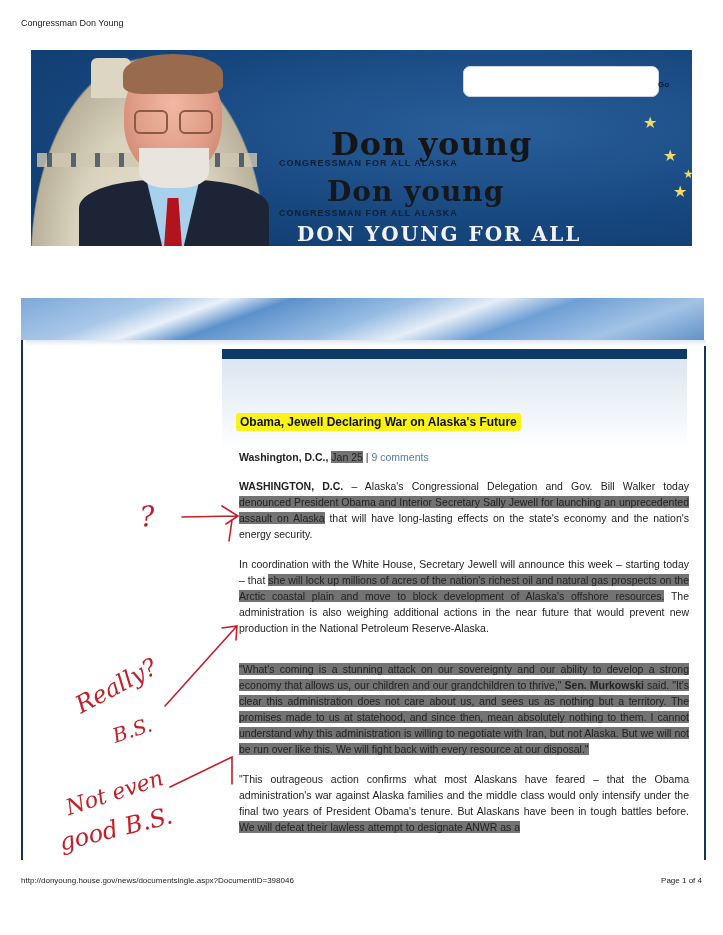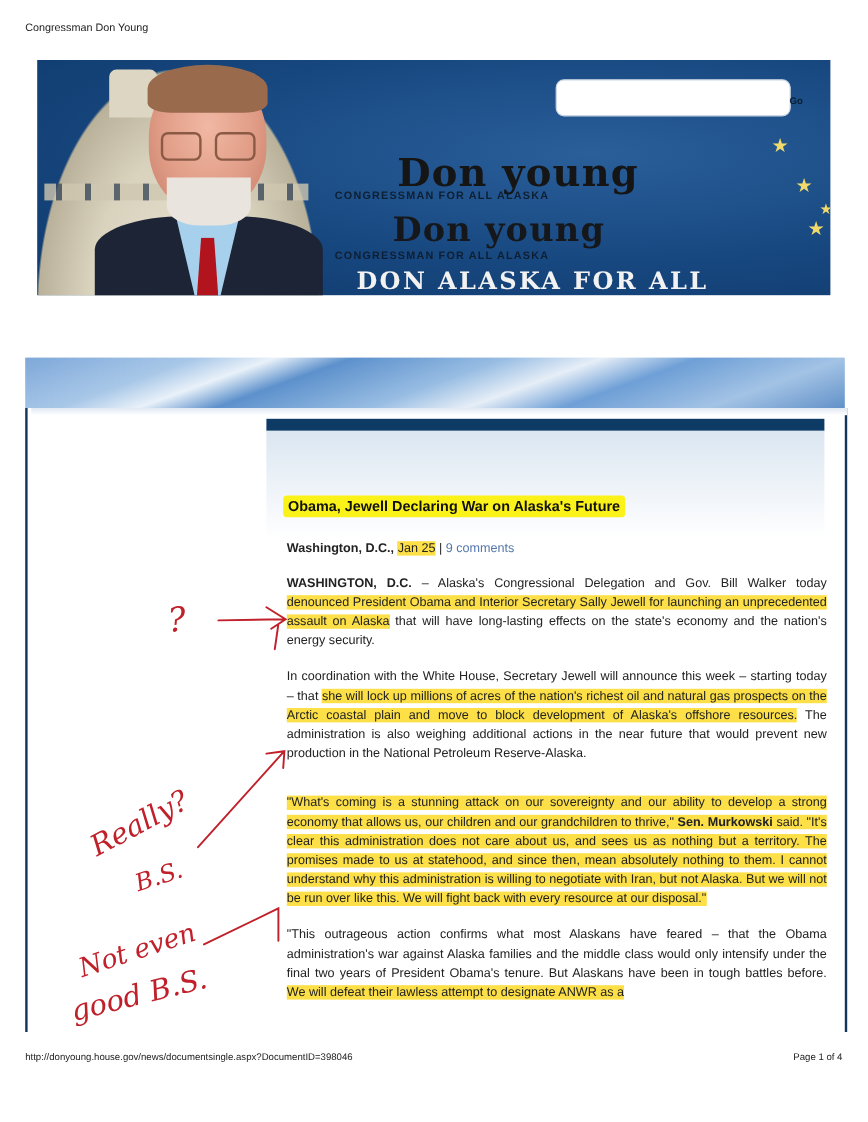--- a/index.html
+++ b/index.html
@@ -52,21 +52,21 @@
     border-left:2px solid #14345a; border-right:2px solid #14345a; }
   .panel-inner-shadow { position:absolute; left:3px; top:0; width:680px; height:6px; background:linear-gradient(#dfe8f2,#fff); }
 
   .article { position:absolute; left:222px; top:349px; width:465px; height:520px; }
   .article-topbar { position:absolute; left:0; top:0; width:465px; height:10px; background:#0e3a66; }
   .article-head { position:absolute; left:0; top:10px; width:465px; height:90px; background:linear-gradient(#dbe6f1, #fff); }
   .section-title { position:absolute; left:11px; top:22px; font-family:"DejaVu Serif", serif; font-size:20px; color:#1d4872; }
   .headline { position:absolute; left:14px; top:64px; font-size:12px; font-weight:bold; color:#111; background:#fbf21a; padding:2px 4px; border-radius:3px; }
   .dateline { position:absolute; left:17px; top:102px; font-size:10.5px; color:#222; }
   .dateline b { font-weight:bold; }
-  .hl { background:#fde047; }
+  .hl { background:#737373; }
   .link { color:#5577aa; }
 
   .body-text { position:absolute; left:17px; width:450px; font-size:10.5px; line-height:16px; text-align:justify; color:#222; }
   .p1 { top:129px; }
   .p2 { top:207px; }
   .p3 { top:312px; }
   .p4 { top:422px; }
   .body-text b { font-weight:bold; }
 
   
@@ -102,21 +102,21 @@
     <div class="glasses-r"></div>
   </div>
 
   <input class="search-box" type="text" value="" style="">
   <span class="search-go">Go</span>
 
   <div class="logo-line logo-1">Don young</div>
   <div class="logo-sub sub-1">CONGRESSMAN FOR ALL ALASKA</div>
   <div class="logo-line logo-2">Don young</div>
   <div class="logo-sub sub-2">CONGRESSMAN FOR ALL ALASKA</div>
-  <div class="logo-line logo-3">DON ALASKA FOR ALL</div>
+  <div class="logo-line logo-3">DON YOUNG FOR ALL</div>
   <div class="logo-sub sub-3">CONGRESSMAN FOR ALL ALASKA</div>
 
   <span class="star" style="left:612px;top:65px;">★</span>
   <span class="star" style="left:632px;top:98px;">★</span>
   <span class="star" style="left:652px;top:118px;font-size:12px;">★</span>
   <span class="star" style="left:642px;top:134px;">★</span>
 
   <div class="menu-bar">
     <span class="menu-label">MENU</span>
     <span class="menu-icon">≡<br><span>MENU</span></span>

